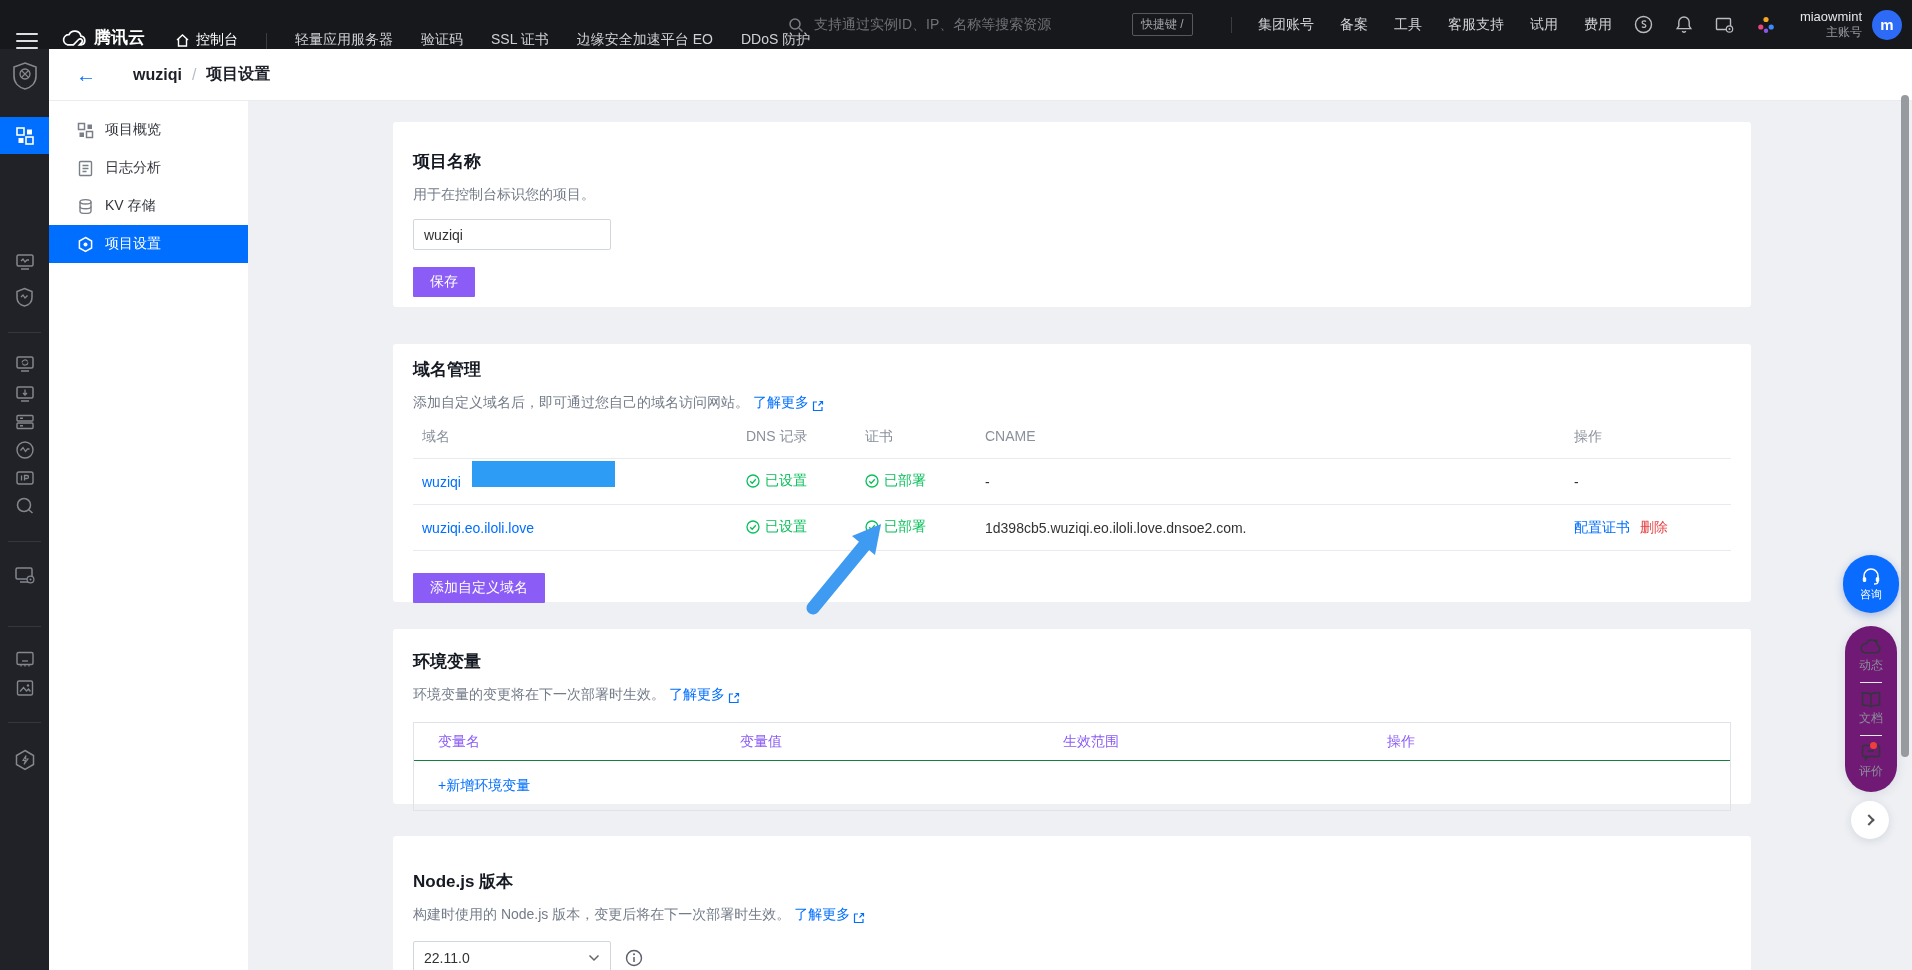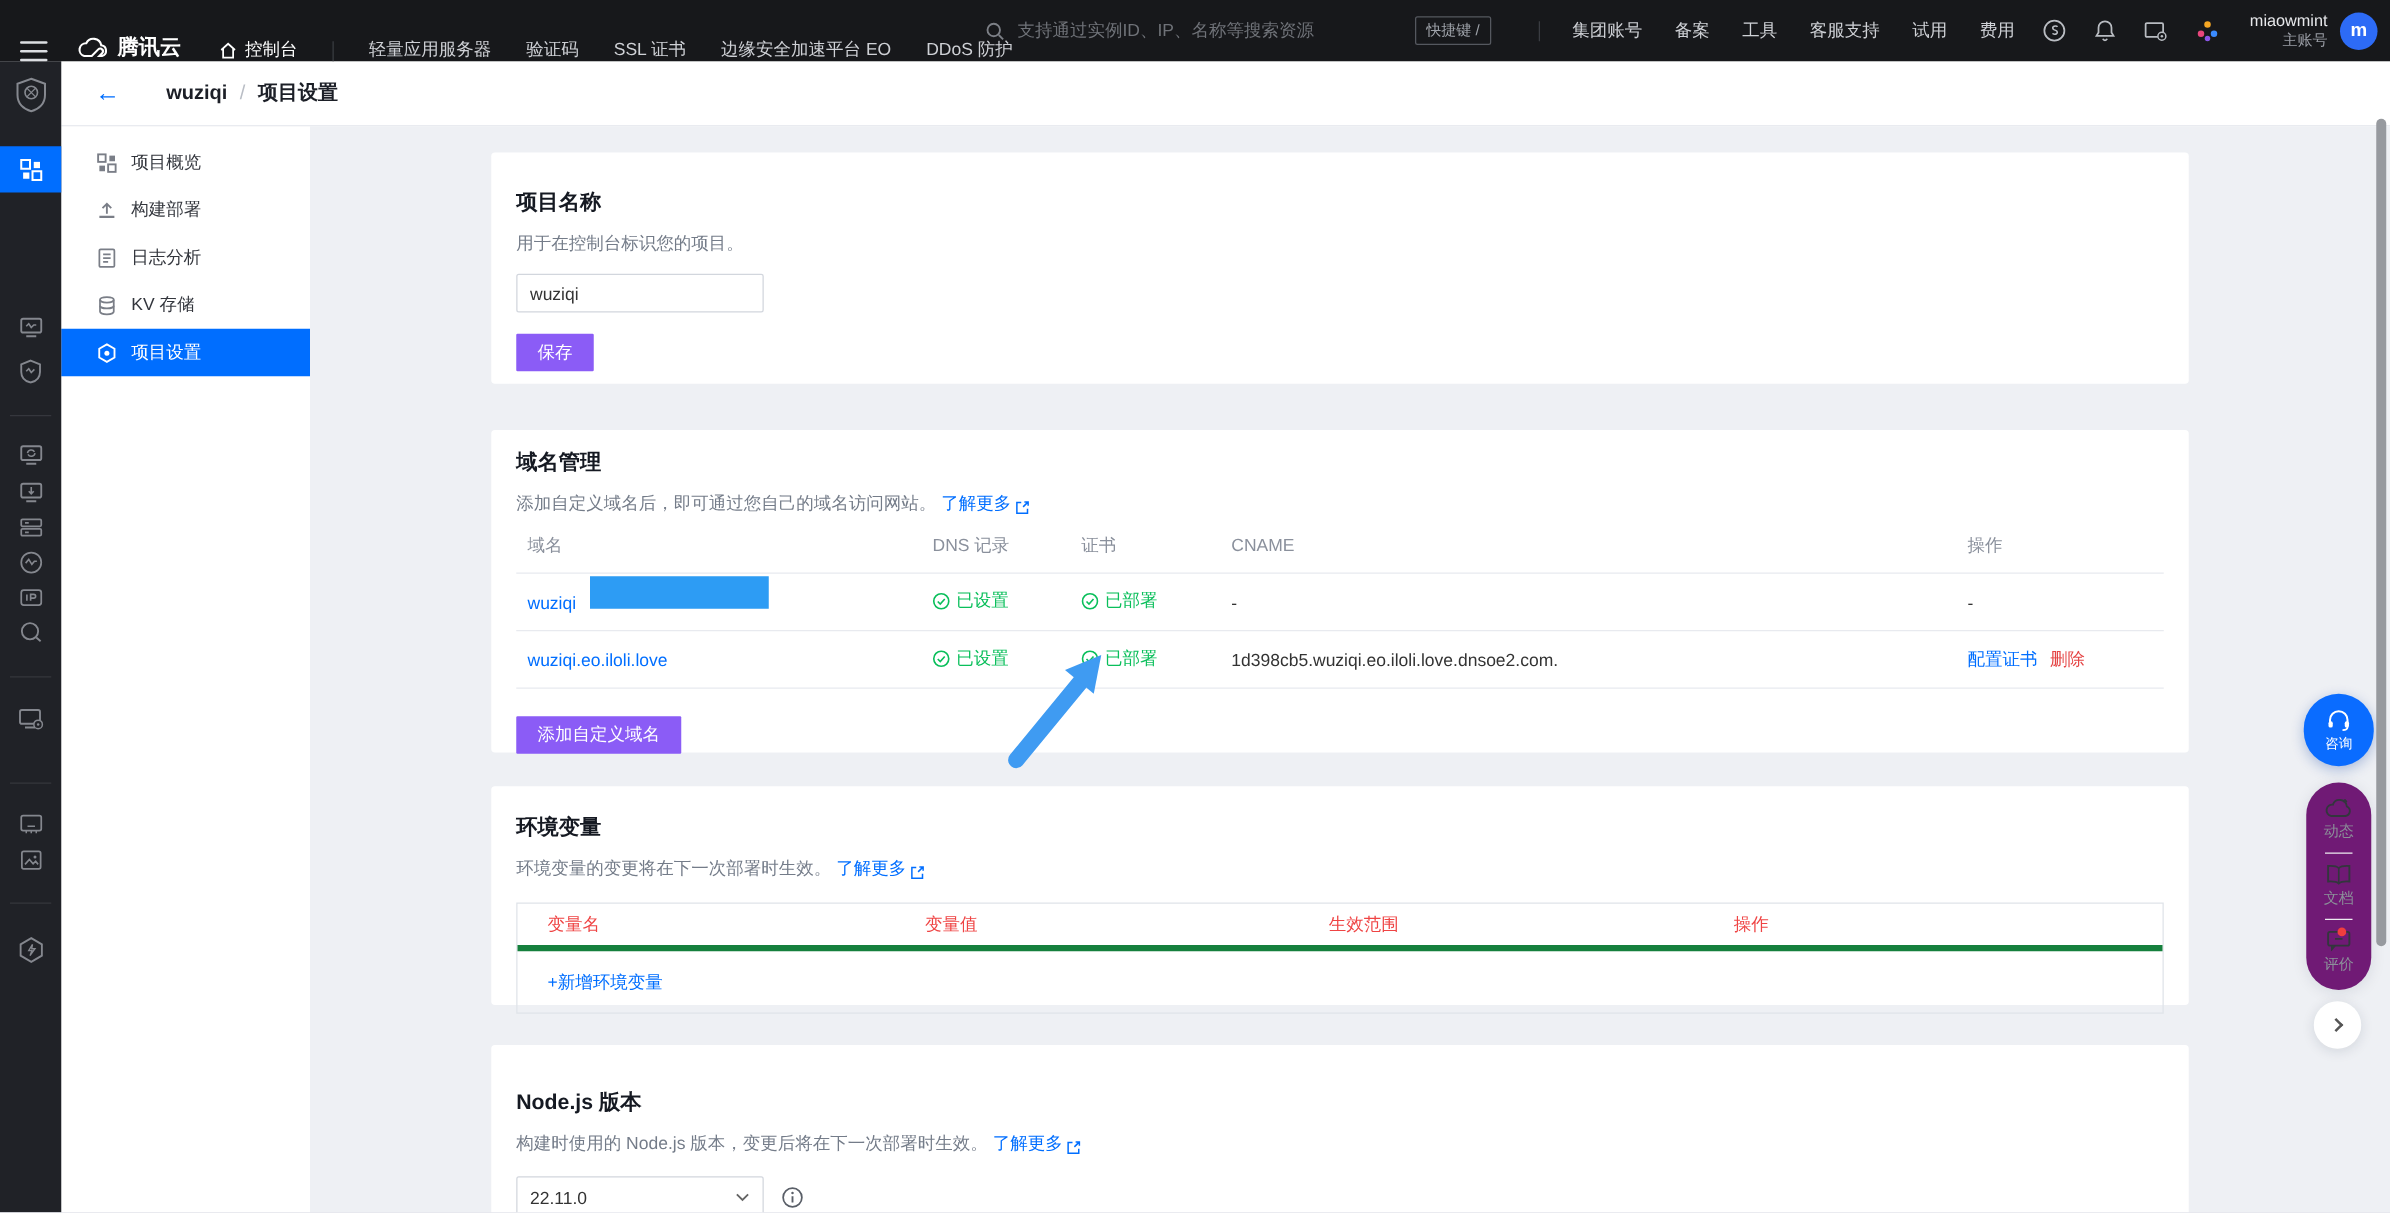--- a/index.html
+++ b/index.html
@@ -68,21 +68,21 @@
   .c5{flex:1;}
   .dlink{color:#006eff;cursor:pointer;}
   .status{display:inline-flex;align-items:center;gap:5px;color:#0abf5b;}
   .redact{position:absolute;left:59px;top:-13px;width:143px;height:26px;background:#2d9cf4;}
   .rowactions{display:flex;gap:10px;}
   .red{color:#e54545;cursor:pointer;}
   .addbtn{margin-top:22px;}
 
   .card3{top:528px;height:175px;padding:21px 20px 0;}
   .envbox{margin-top:18px;border:1px solid #dfe3e9;font-size:14px;}
-  .envh{display:flex;align-items:center;height:38px;border-bottom:5px solid #15803d;color:#ef4444;font-family:Liberation Serif, serif;}
+  .envh{display:flex;align-items:center;height:38px;border-bottom:1px solid #15803d;color:#8b5cf6;font-family:Liberation Serif, serif;}
   .envb{display:flex;align-items:center;height:49px;}
   .e1{width:326px;padding-left:24px;}
   .e2{width:323px;}
   .e3{width:324px;}
   .e4{flex:1;}
 
   .card4{top:735px;height:240px;padding:34px 20px 0;}
   .selrow{margin-top:17px;display:flex;align-items:center;gap:14px;}
   .select{width:198px;height:34px;border:1px solid #d2d6dd;border-radius:2px;background:#fff;display:flex;align-items:center;justify-content:space-between;padding:0 10px;font-size:14px;color:#333;cursor:pointer;}
 
@@ -328,29 +328,20 @@
     <div class="snitem">
       <span class="sic">
         <svg width="17" height="17" viewBox="0 0 17 17">
             <rect x="1.5" y="1.5" width="6" height="6" fill="none" stroke="currentColor" stroke-width="1.5"></rect>
             <rect x="10.5" y="2.5" width="4.5" height="4.5" fill="currentColor"></rect>
             <rect x="2.5" y="10.5" width="4.5" height="4.5" fill="currentColor"></rect>
             <rect x="9.5" y="9.5" width="6" height="6" fill="none" stroke="currentColor" stroke-width="1.5"></rect>
           </svg>
       </span>
       <span>项目概览</span>
-    </div>
-    <div class="snitem">
-      <span class="sic">
-        <svg width="17" height="17" viewBox="0 0 17 17">
-            <path d="M8.5 11V3M5 6.5 8.5 3 12 6.5" fill="none" stroke="currentColor" stroke-width="1.5"></path>
-            <path d="M2.5 13.5h12" stroke="currentColor" stroke-width="1.8"></path>
-          </svg>
-      </span>
-      <span>构建部署</span>
     </div>
     <div class="snitem">
       <span class="sic">
         <svg width="17" height="17" viewBox="0 0 17 17">
             <rect x="2.5" y="1.5" width="12" height="14" rx="1" fill="none" stroke="currentColor" stroke-width="1.4"></rect>
             <path d="M5.5 5.5h6M5.5 8.5h6M5.5 11.5h4" stroke="currentColor" stroke-width="1.3"></path>
           </svg>
       </span>
       <span>日志分析</span>
     </div>

